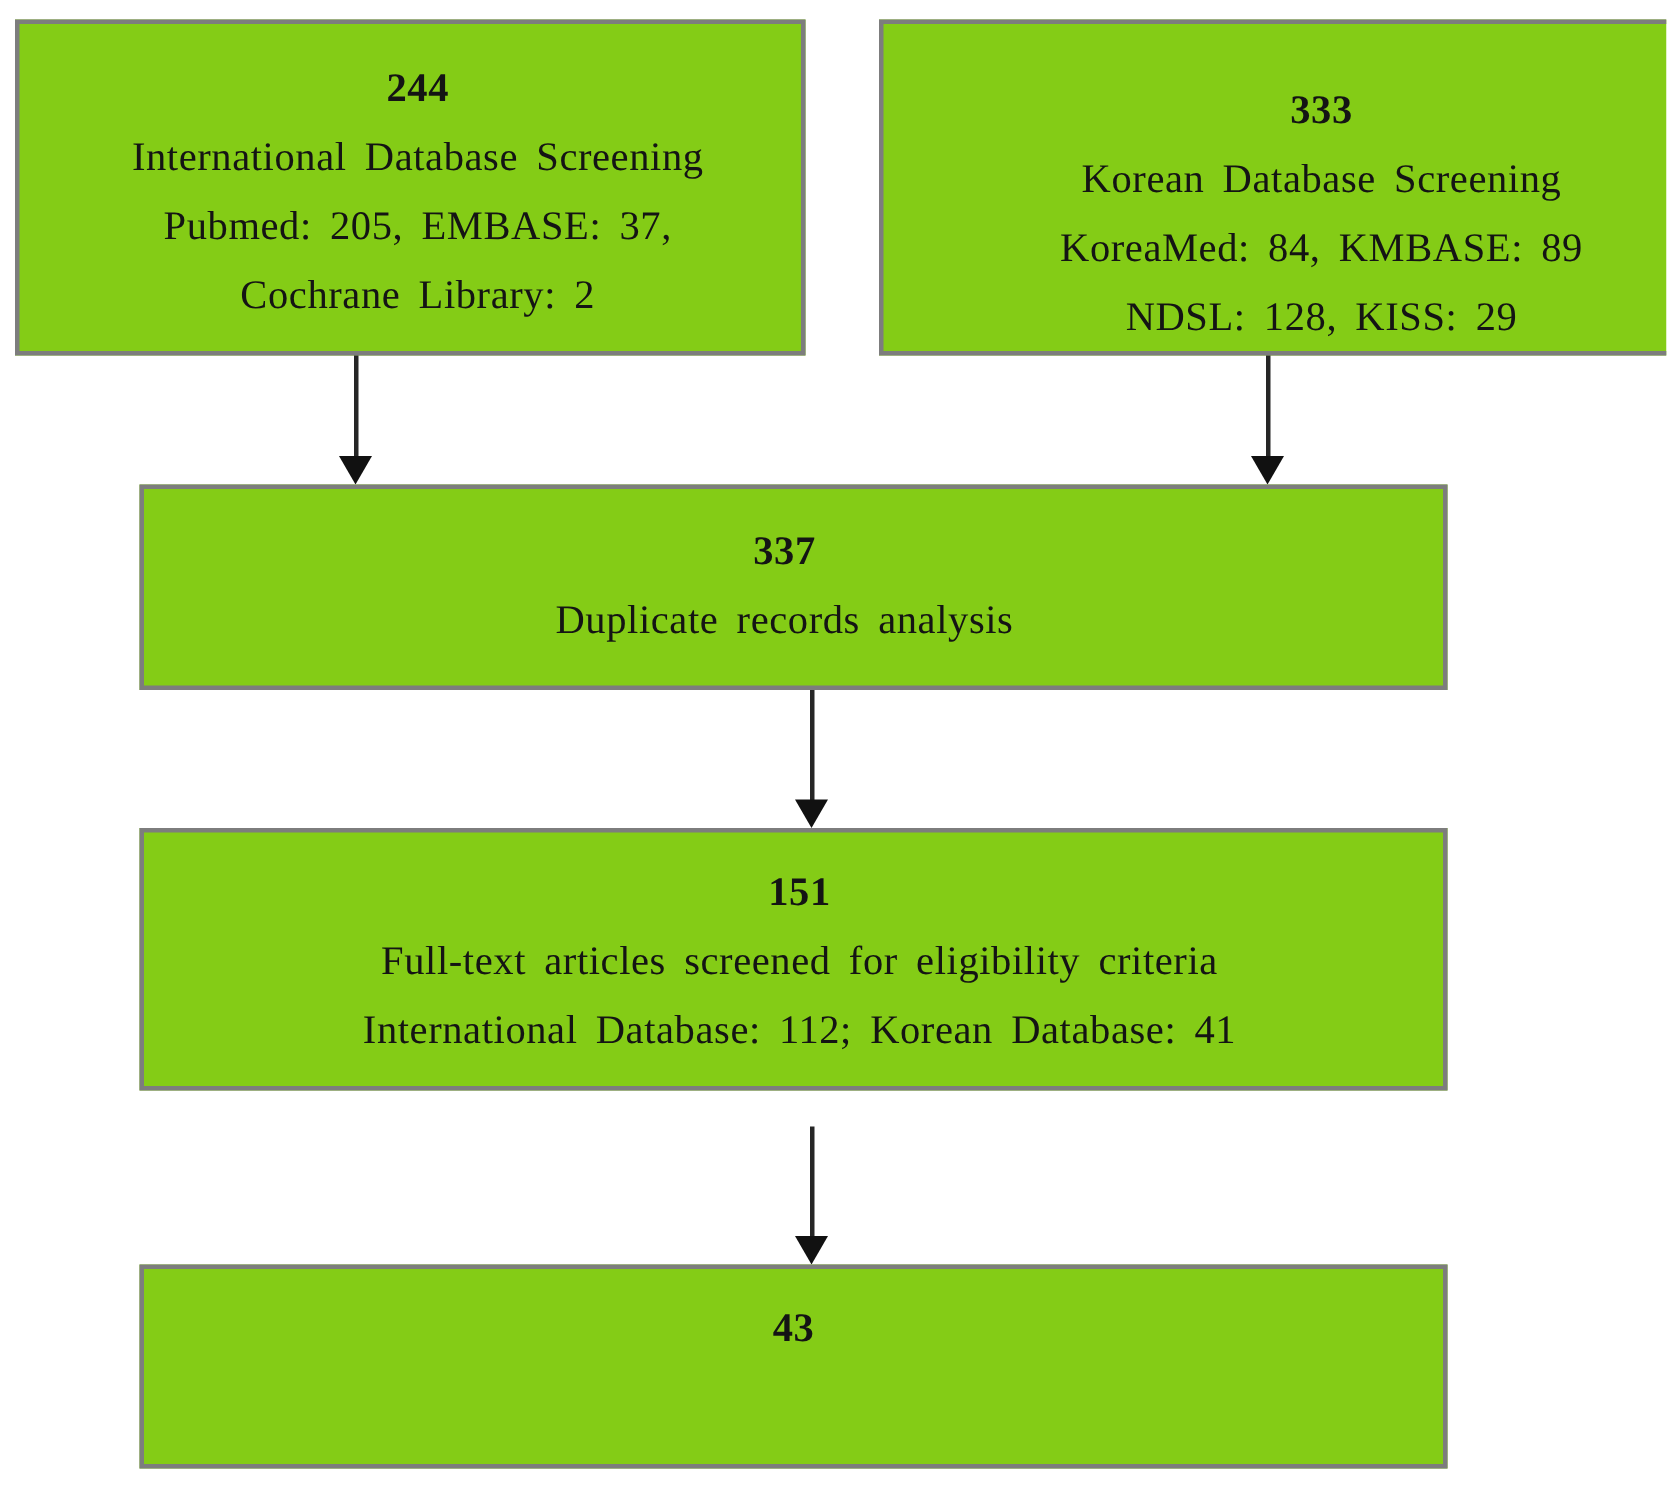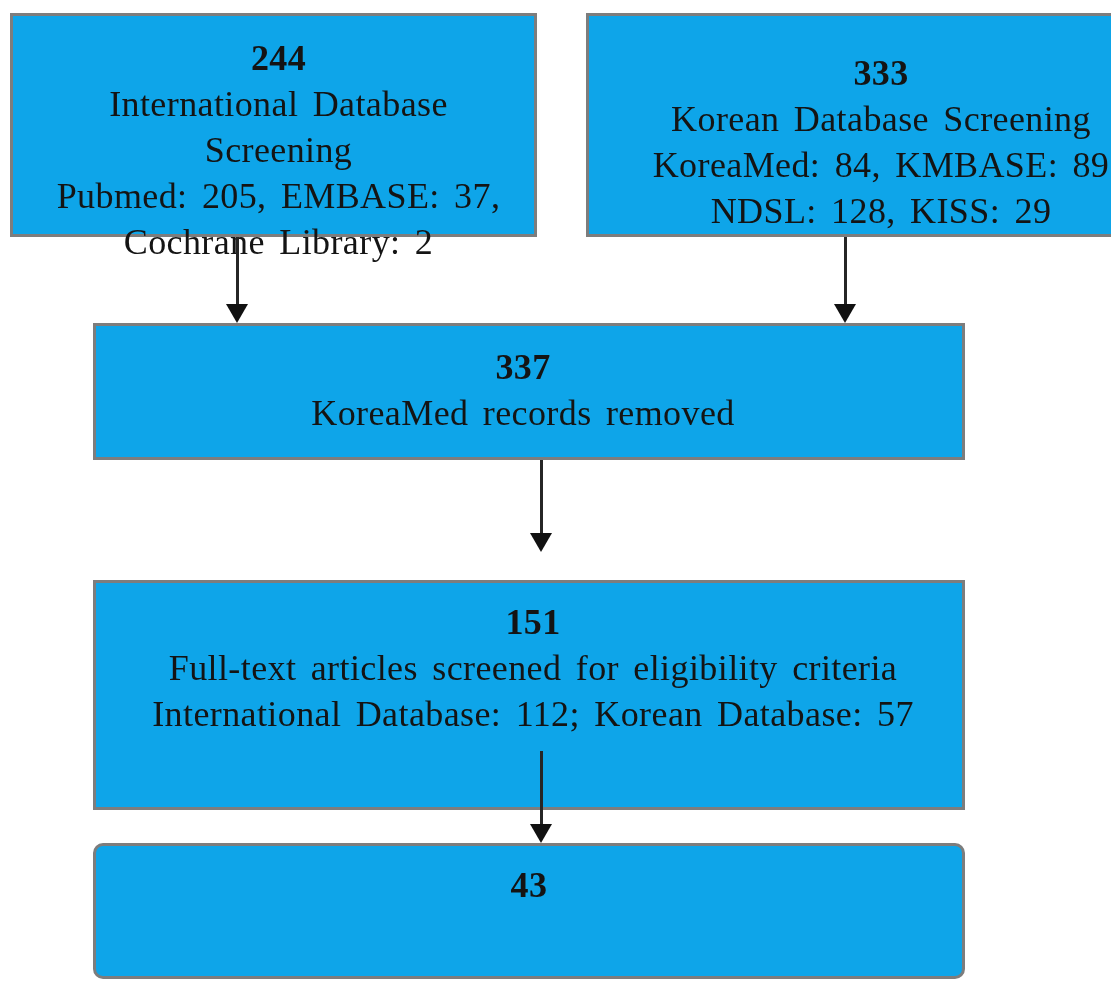--- a/index.html
+++ b/index.html
@@ -11,24 +11,24 @@
     position: relative;
     width: 1111px;
     height: 990px;
     background: #ffffff;
     font-family: "Liberation Serif", "DejaVu Serif", serif;
     color: #141414;
     overflow: hidden;
   }
   .flowbox {
     position: absolute;
-    background: #0ea5e9;
+    background: #84cc16;
     border: 3px solid #7d7d7d;
     box-sizing: border-box;
-    font-size: 36px;
+    font-size: 27px;
     line-height: 46px;
     letter-spacing: 0.4px;
     word-spacing: 5px;
   }
   .flowbox .count {
     font-weight: bold;
     text-align: center;
     display: block;
   }
   .flowbox .title-line {
@@ -37,22 +37,22 @@
   .flowbox .detail-line {
     display: block;
   }
   .align-center { text-align: center; }
   .align-left   { text-align: center; }
 
   
   #box-international { left: 10px;  top: 13px;  width: 527px; height: 224px; padding: 19px 14px 0 24px; }
   #box-korean        { left: 586px; top: 13px;  width: 580px; height: 224px; padding: 34px 10px 0 20px; }
   #box-duplicates    { left: 93px;  top: 323px; width: 872px; height: 137px; padding: 18px 22px 0 10px; }
-  #box-fulltext      { left: 93px;  top: 552px; width: 872px; height: 230px; padding: 16px 2px 0 10px; margin-top: 28px; }
-  #box-included      { left: 93px;  top: 843px; width: 872px; height: 136px; padding: 16px 10px 0 10px; border-radius: 10px; }
+  #box-fulltext      { left: 93px;  top: 552px; width: 872px; height: 175px; padding: 16px 2px 0 10px; }
+  #box-included      { left: 93px;  top: 843px; width: 872px; height: 136px; padding: 16px 10px 0 10px; }
 
   
   .arrow {
     position: absolute;
     width: 22px;
   }
   .arrow .shaft {
     position: absolute;
     left: 10px;
     top: 0;
@@ -102,32 +102,32 @@
     <div class="head"></div>
   </div>
 
   <div class="arrow" id="arrow-korean">
     <div class="shaft"></div>
     <div class="head"></div>
   </div>
 
   <div class="flowbox" id="box-duplicates">
     <span class="count">337</span>
-    <span class="title-line align-center">KoreaMed records removed</span>
+    <span class="title-line align-center">Duplicate records analysis</span>
   </div>
 
   <div class="arrow" id="arrow-duplicates">
     <div class="shaft"></div>
     <div class="head"></div>
   </div>
 
   <div class="flowbox" id="box-fulltext">
     <span class="count">151</span>
     <span class="title-line align-center">Full-text articles screened for eligibility criteria</span>
-    <span class="detail-line align-center">International Database: 112; Korean Database: 57</span>
+    <span class="detail-line align-center">International Database: 112; Korean Database: 41</span>
   </div>
 
   <div class="arrow" id="arrow-fulltext">
     <div class="shaft"></div>
     <div class="head"></div>
   </div>
 
   <div class="flowbox" id="box-included">
     <span class="count">43</span>
   </div>

